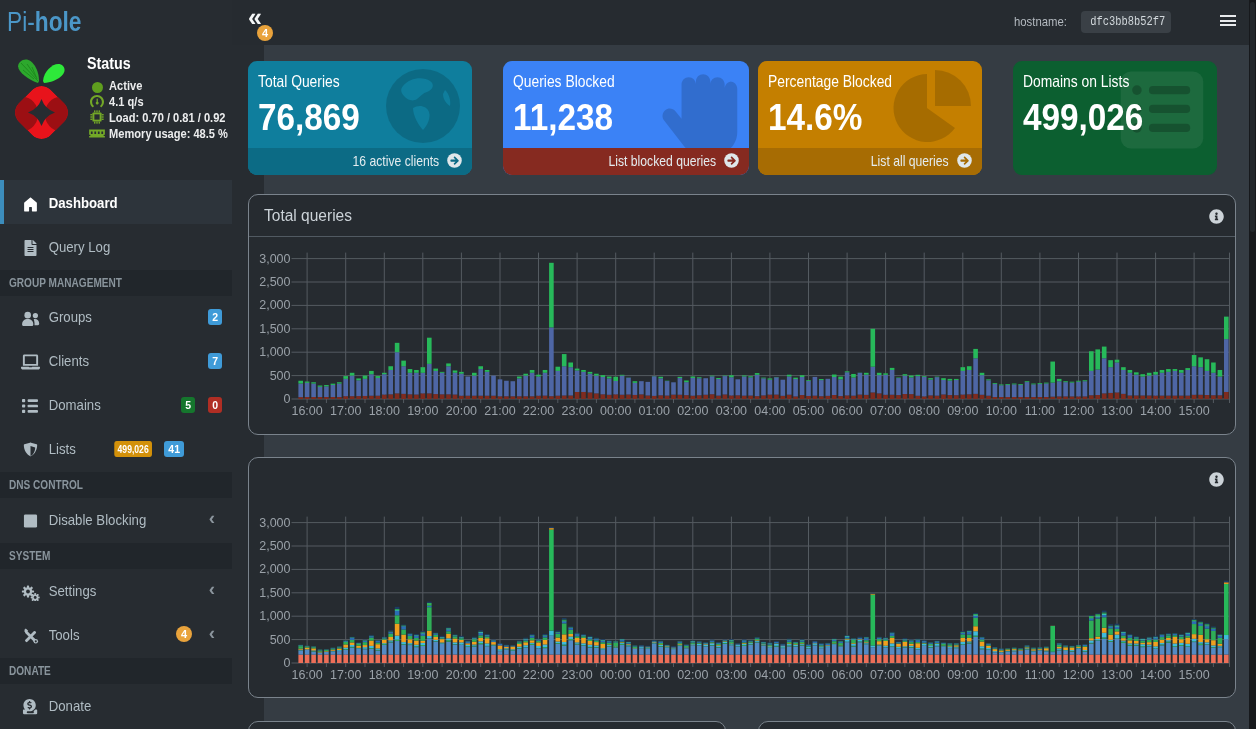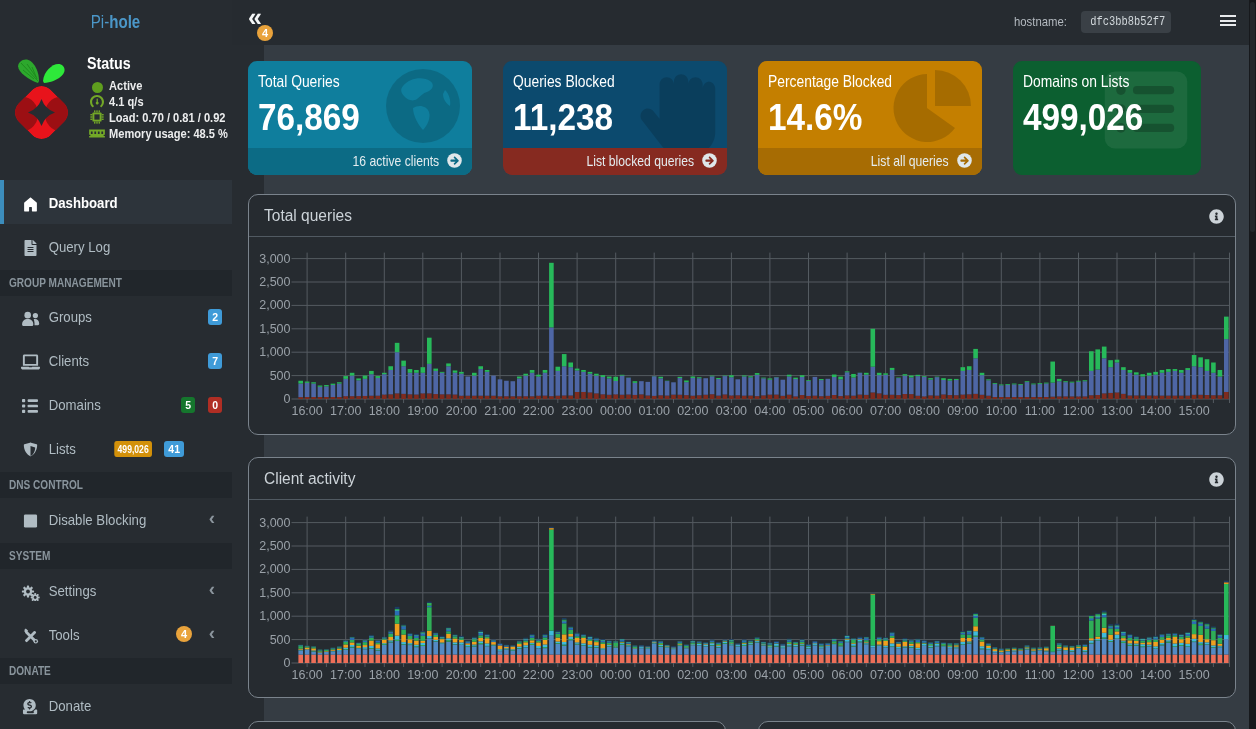--- a/index.html
+++ b/index.html
@@ -1,17 +1,17 @@
 <!DOCTYPE html>
 <html><head><meta charset="utf-8"><title>Pi-hole - dfc3bb8b52f7</title><style>
 *{margin:0;padding:0;box-sizing:border-box}
 html,body{width:1256px;height:729px;overflow:hidden;background:#353c43;font-family:"Liberation Sans",sans-serif}
 .abs{position:absolute}
 #navbar{position:absolute;left:0;top:0;width:1256px;height:45px;background:#262b30}
-#logo{position:absolute;left:0;top:0;width:232px;height:45px;background:#272c31;color:#4b97c8;font-size:18px;text-align:center;line-height:45px}
+#logo{position:absolute;left:0;top:0;width:232px;height:45px;background:#272c31;color:#4b97c8;font-size:27px;text-align:left;line-height:45px}
 #logo b{color:#4b97c8}
 #sidebar{position:absolute;left:0;top:45px;width:264px;height:684px;background:#272c31}
 .hdr{background:#21262b;color:#89949c;font-size:12px;font-weight:bold;padding:6px 0 6px 9px;letter-spacing:0}
 .mitem{position:absolute;height:44px;line-height:44px;color:#b0bcc3;font-size:15px}
 .mitem .mic{display:inline-block;width:30px;text-align:center;margin-left:15px;vertical-align:middle}
 .mitem svg{vertical-align:middle}
 .active-item{background:#2d343b;border-left:4px solid #3c8dbc;color:#fff;font-weight:bold}
 .active-item .mic{margin-left:11px}
 .badge{display:inline-block;min-width:8px;padding:2.5px 4px;border-radius:3px;font-size:10.5px;font-weight:bold;color:#fff;line-height:1;vertical-align:middle;text-align:center}
 .b-blue{background:#3f9bd8}.b-green{background:#15762d}.b-red{background:#b02e24}.b-orange{background:#d3910a}
@@ -167,21 +167,21 @@
           <path d="M62 24 C66 28 68 34 67 40 C64 38 60 34 60 28 Z"></path>
         </g>
       </svg></div>
     <div class="sb-title"><span class="nw">Total Queries</span></div>
     <div class="sb-num"><span class="nw" style="transform:scaleX(0.9)">76,869</span></div>
     <div class="sb-foot" style="background:#0c6b85"><span class="nw" style="transform-origin:100% 50%">16 active clients</span> &nbsp;<svg viewBox="0 0 512 512" width="15" height="15" style="vertical-align:-2px">
         <circle cx="256" cy="256" r="248" fill="#dfe7ea"></circle>
         <path fill="#0c6b85" d="M140 224h152l-56-56c-9-9-9-24 0-34l8-8c9-9 24-9 34 0l118 118c9 9 9 24 0 34L278 396c-9 9-24 9-34 0l-8-8c-9-9-9-24 0-34l56-56H140c-13 0-24-11-24-24v-26c0-13 11-24 24-24z"></path>
       </svg></div>
   </div>
-<div class="smallbox" style="left:503px;width:224px;background:#0c4a6e">
+<div class="smallbox" style="left:503px;width:246px;background:#3b82f6">
     <div class="sb-icon"><svg viewBox="0 0 448 512" width="86" height="92">
         <path fill="rgba(0,0,0,0.16)" d="M408 80c-22 0-40 18-40 40V96c0-22-18-40-40-40s-40 18-40 40V80c0-22-18-40-40-40s-40 18-40 40v16c0-22-18-40-40-40s-40 18-40 40v192l-34-42c-14-17-40-20-57-6s-20 40-6 57l110 142c24 31 61 49 100 49h71c70 0 126-56 126-126V120c0-22-18-40-40-40z" transform="translate(10,6)"></path>
       </svg></div>
     <div class="sb-title"><span class="nw">Queries Blocked</span></div>
     <div class="sb-num"><span class="nw" style="transform:scaleX(0.9)">11,238</span></div>
     <div class="sb-foot" style="background:#862a20"><span class="nw" style="transform-origin:100% 50%">List blocked queries</span> &nbsp;<svg viewBox="0 0 512 512" width="15" height="15" style="vertical-align:-2px">
         <circle cx="256" cy="256" r="248" fill="#dfe7ea"></circle>
         <path fill="#862a20" d="M140 224h152l-56-56c-9-9-9-24 0-34l8-8c9-9 24-9 34 0l118 118c9 9 9 24 0 34L278 396c-9 9-24 9-34 0l-8-8c-9-9-9-24 0-34l56-56H140c-13 0-24-11-24-24v-26c0-13 11-24 24-24z"></path>
       </svg></div>
   </div>
@@ -192,21 +192,21 @@
           <path d="M46 4 A36 36 0 0 1 82 40 L46 40 Z"></path>
         </g>
       </svg></div>
     <div class="sb-title"><span class="nw">Percentage Blocked</span></div>
     <div class="sb-num"><span class="nw" style="transform:scaleX(0.9)">14.6%</span></div>
     <div class="sb-foot" style="background:#a76c03"><span class="nw" style="transform-origin:100% 50%">List all queries</span> &nbsp;<svg viewBox="0 0 512 512" width="15" height="15" style="vertical-align:-2px">
         <circle cx="256" cy="256" r="248" fill="#dfe7ea"></circle>
         <path fill="#a76c03" d="M140 224h152l-56-56c-9-9-9-24 0-34l8-8c9-9 24-9 34 0l118 118c9 9 9 24 0 34L278 396c-9 9-24 9-34 0l-8-8c-9-9-9-24 0-34l56-56H140c-13 0-24-11-24-24v-26c0-13 11-24 24-24z"></path>
       </svg></div>
   </div>
-<div class="smallbox" style="left:1013px;width:188px;background:#0c5f30">
+<div class="smallbox" style="left:1013px;width:204px;background:#0c5f30">
     <div class="sb-icon"><svg viewBox="0 0 512 512" width="92" height="88">
         <rect x="16" y="32" width="480" height="448" rx="60" fill="rgba(255,255,255,0.07)"></rect>
         <g fill="rgba(0,0,0,0.22)">
           <circle cx="110" cy="140" r="28"></circle>
           <circle cx="110" cy="250" r="28"></circle>
           <circle cx="110" cy="360" r="28"></circle>
           <rect x="180" y="116" width="240" height="48" rx="22"></rect>
           <rect x="180" y="226" width="240" height="48" rx="22"></rect>
           <rect x="180" y="336" width="240" height="48" rx="22"></rect>
         </g>
@@ -727,21 +727,20 @@
         <rect x="968.6" y="200.26" width="4.6" height="3.74" fill="#7e2b1f"></rect>
         <rect x="968.6" y="181.54" width="4.6" height="18.72" fill="#4e66a5"></rect>
         <rect x="968.6" y="174.98" width="4.6" height="6.55" fill="#27b95a"></rect>
         <rect x="975.0" y="196.98" width="4.6" height="7.02" fill="#7e2b1f"></rect>
         <rect x="975.0" y="144.10" width="4.6" height="52.88" fill="#4e66a5"></rect>
         <rect x="975.0" y="121.63" width="4.6" height="22.46" fill="#27b95a"></rect>
       </g>
     </svg>
   </div>
 <div class="sb-card" style="left:248px;top:457px;width:988px;height:241px">
-    <div class="cardhdr"><span class="nw" style="transform:scaleX(0.97)">Client activity</span></div>
     <div class="infoic"><svg viewBox="0 0 512 512" width="15" height="15">
         <path fill="#ccd3d8" d="M256 8C119 8 8 119 8 256s111 248 248 248 248-111 248-248S393 8 256 8zm0 110c23 0 42 19 42 42s-19 42-42 42-42-19-42-42 19-42 42-42zm56 254c0 7-6 12-12 12h-88c-7 0-12-5-12-12v-24c0-7 5-12 12-12h12v-64h-12c-7 0-12-5-12-12v-24c0-7 5-12 12-12h64c7 0 12 5 12 12v100h12c6 0 12 5 12 12v24z"></path>
       </svg></div>
     <svg class="abs" style="left:0;top:42px" width="986" height="196" viewBox="0 42 986 196">
       <line x1="42.5" y1="205.0" x2="980.5" y2="205.0" stroke="#545b61" stroke-width="1"></line>
       <text x="41.5" y="209.0" text-anchor="end" class="tk">0</text>
       <line x1="42.5" y1="181.6" x2="980.5" y2="181.6" stroke="#545b61" stroke-width="1"></line>
       <text x="41.5" y="185.6" text-anchor="end" class="tk">500</text>
       <line x1="42.5" y1="158.2" x2="980.5" y2="158.2" stroke="#545b61" stroke-width="1"></line>
       <text x="41.5" y="162.2" text-anchor="end" class="tk">1,000</text>

